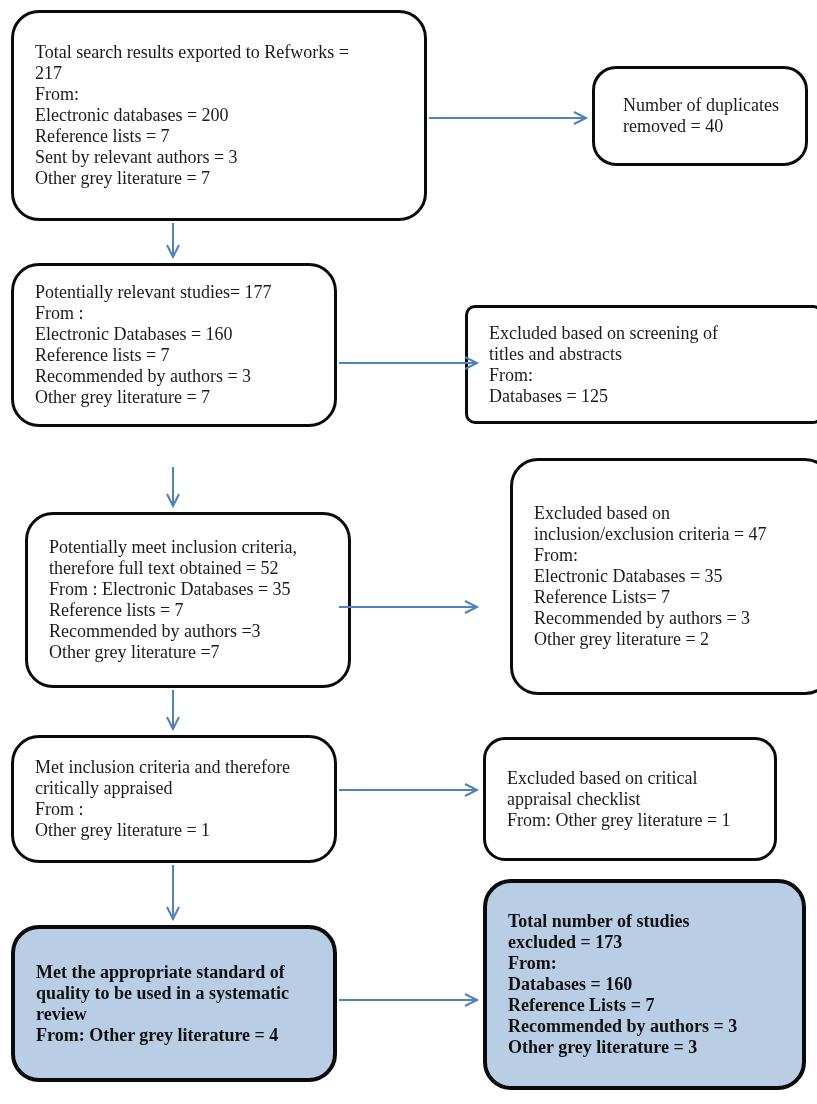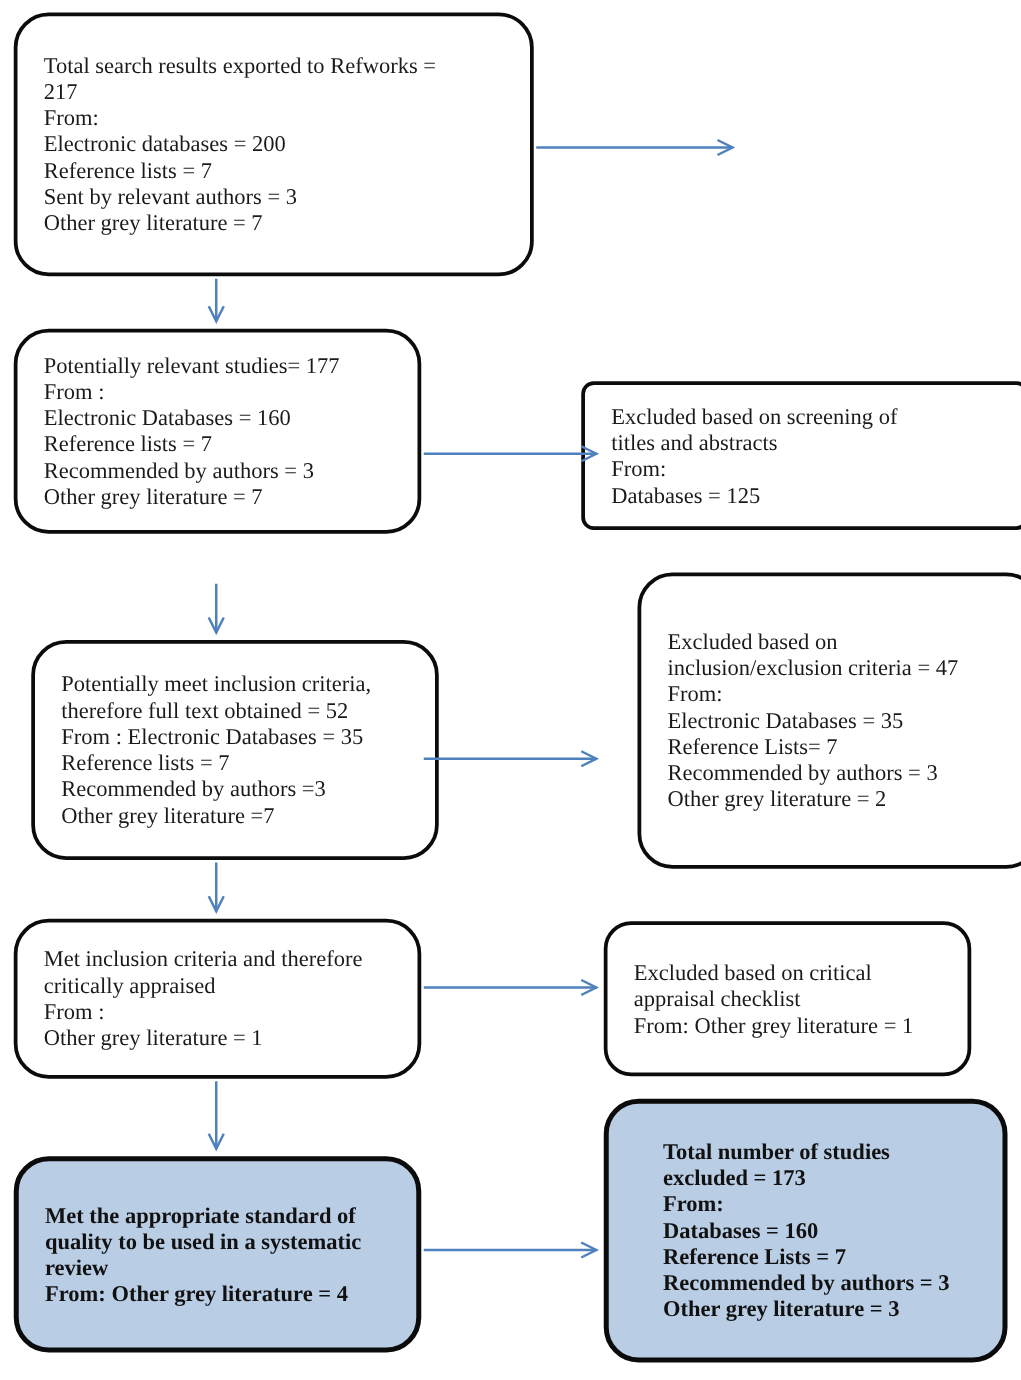--- a/index.html
+++ b/index.html
@@ -73,20 +73,24 @@
   <div class="box" style="left:11px; top:10px; width:416px; height:211px;">
     <span class="txt">Total search results exported to Refworks =
 217
 From:
 Electronic databases = 200
 Reference lists = 7
 Sent by relevant authors = 3
 Other grey literature = 7</span>
   </div>
 
+  <div class="box" style="left:592px; top:66px; width:216px; height:100px; border-radius:24px; padding-left:28px;">
+    <span class="txt">Number of duplicates
+removed = 40</span>
+  </div>
 
   <div class="box" style="left:11px; top:263px; width:326px; height:164px;">
     <span class="txt">Potentially relevant studies= 177
 From :
 Electronic Databases = 160
 Reference lists = 7
 Recommended by authors = 3
 Other grey literature = 7</span>
   </div>
 
@@ -129,21 +133,21 @@
 From: Other grey literature = 1</span>
   </div>
 
   <div class="box highlight" style="left:11px; top:925px; width:326px; height:157px;">
     <span class="txt">Met the appropriate standard of
 quality to be used in a systematic
 review
 From: Other grey literature = 4</span>
   </div>
 
-  <div class="box highlight" style="left:483px; top:879px; width:323px; height:211px;justify-content:center;">
+  <div class="box highlight" style="left:483px; top:879px; width:323px; height:211px;">
     <span class="txt">Total number of studies
 excluded = 173
 From:
 Databases = 160
 Reference Lists = 7
 Recommended by authors = 3
 Other grey literature = 3</span>
   </div>
 
   <svg class="arrows" viewBox="0 0 817 1104" xmlns="http://www.w3.org/2000/svg">

